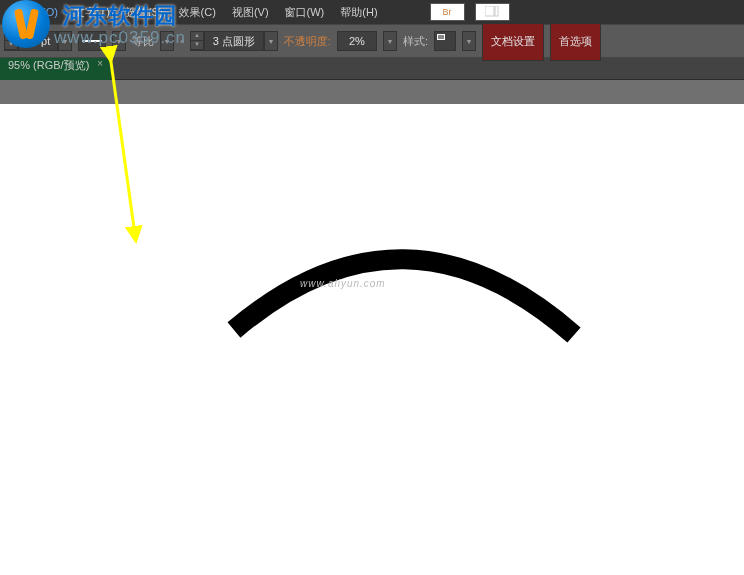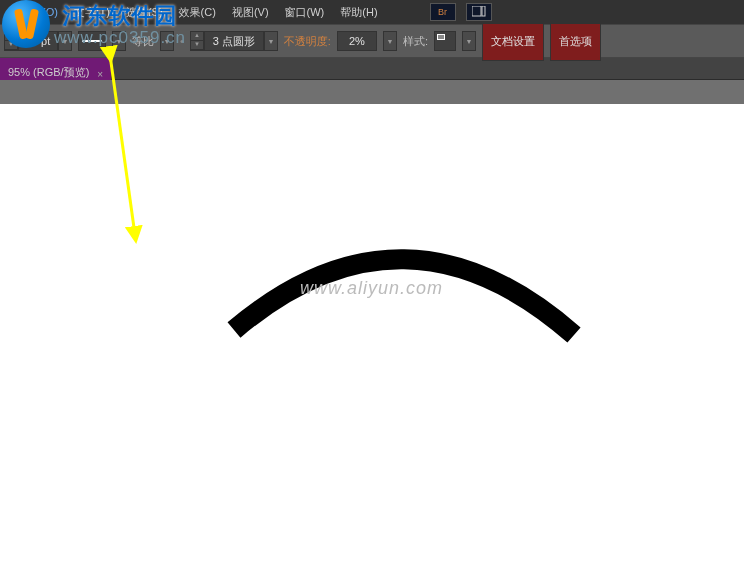--- a/index.html
+++ b/index.html
@@ -2,21 +2,21 @@
 <html><head>
   <meta charset="utf-8">
   <style>
     * { margin: 0; padding: 0; box-sizing: border-box; }
     body { width: 744px; height: 575px; background: #fff; font-family: "Microsoft YaHei", sans-serif; font-size: 11px; position: relative; overflow: hidden; }
     
     .menubar { height: 24px; background: #323232; display: flex; align-items: center; padding-left: 16px; gap: 8px; color: #d0d0d0; position: relative; z-index: 5; }
     .menu-item { padding: 2px 4px; cursor: pointer; }
     .menu-item.highlight { color: #6baaf0; }
     .menubar-icons { display: flex; gap: 10px; margin-left: 40px; }
-    .icon-btn { width: 26px; height: 18px; background: #0f172a; border: 1px solid #555; display: flex; align-items: center; justify-content: center; }
+    .icon-btn { width: 35px; height: 18px; background: #ffffff; border: 1px solid #555; display: flex; align-items: center; justify-content: center; }
     
     .optionsbar { height: 34px; background: #5a5a5a; border-top: 1px solid #454545; border-bottom: 1px solid #454545; display: flex; align-items: center; padding-left: 4px; gap: 6px; color: #ccc; }
     .stroke-width { display: flex; align-items: center; }
     .spinner { width: 14px; height: 20px; background: #4a4a4a; border: 1px solid #333; display: flex; flex-direction: column; }
     .spinner span { flex: 1; text-align: center; font-size: 6px; color: #999; border-bottom: 1px solid #333; }
     .num-input { width: 40px; height: 20px; background: #3f3f3f; border: 1px solid #333; color: #e0e0e0; text-align: center; font-size: 11px; display: flex; align-items: center; justify-content: center; }
     .dropdown-arrow { width: 14px; height: 20px; background: #4a4a4a; border: 1px solid #333; display: flex; align-items: center; justify-content: center; font-size: 7px; color: #999; }
     .label { color: #c0c0c0; white-space: nowrap; }
     .label.orange { color: #d08040; text-align: right; }
     .stroke-preview { width: 28px; height: 20px; background: #3f3f3f; border: 1px solid #333; display: flex; align-items: center; justify-content: center; }
@@ -28,31 +28,31 @@
     .watermark-logo { position: absolute; top: 0; left: 2px; z-index: 10; display: flex; align-items: center; pointer-events: none; }
     .logo-circle { width: 48px; height: 48px; border-radius: 50%; background: radial-gradient(circle at 35% 30%, #4db8ff, #0078d4 55%, #005a9e); position: relative; overflow: hidden; }
     .logo-circle::before, .logo-circle::after { content: ""; position: absolute; background: #ff9500; }
     .logo-circle::before { width: 8px; height: 30px; top: 9px; left: 15px; transform: rotate(-12deg); border-radius: 3px; }
     .logo-circle::after { width: 8px; height: 30px; top: 9px; left: 26px; transform: rotate(12deg); border-radius: 3px; }
     .logo-text { margin-left: 4px; }
     .logo-text .cn { font-size: 22px; color: #0066cc; font-weight: bold; letter-spacing: 1px; text-shadow: 0 0 3px #fff; text-align: center; }
     .logo-text .url { font-size: 17px; color: #7090a0; letter-spacing: 1px; margin-top: -3px; }
     
     .tab-bar { height: 22px; background: #434343; border-bottom: 1px solid #2b2b2b; display: flex; align-items: center; color: #ccc; }
-    .tab { height: 22px; background: #701a75; padding: 0 8px; display: flex; align-items: flex-end; gap: 8px; border-right: 1px solid #2b2b2b; font-size: 11px; }
+    .tab { height: 22px; background: #14532d; padding: 0 8px; display: flex; align-items: flex-start; gap: 8px; border-right: 1px solid #2b2b2b; font-size: 11px; }
     .tab-close { font-size: 10px; color: #aaa; }
     
     .canvas-area { position: relative; background: #fff; height: calc(575px - 24px - 34px - 22px); }
     .gray-margin { position: absolute; top: 0; left: 0; width: 100%; height: 24px; background: #707070; }
     
     .arrow-annotation { position: absolute; z-index: 20; pointer-events: none; }
     .arrow-annotation svg { overflow: visible; }
     
     .curve { position: absolute; }
-    .canvas-watermark { position: absolute; color: #bbb; font-size: 18px; letter-spacing: 1px; font-style: italic; pointer-events: none; }
+    .canvas-watermark { position: absolute; color: #bbb; font-size: 10px; letter-spacing: 1px; font-style: italic; pointer-events: none; }
   </style>
 </head>
 <body>
 
 <div class="menubar">
   <span class="menu-item highlight">对象(O)</span>
   <span class="menu-item">文字(T)</span>
   <span class="menu-item">选择(S)</span>
   <span class="menu-item">效果(C)</span>
   <span class="menu-item">视图(V)</span>

